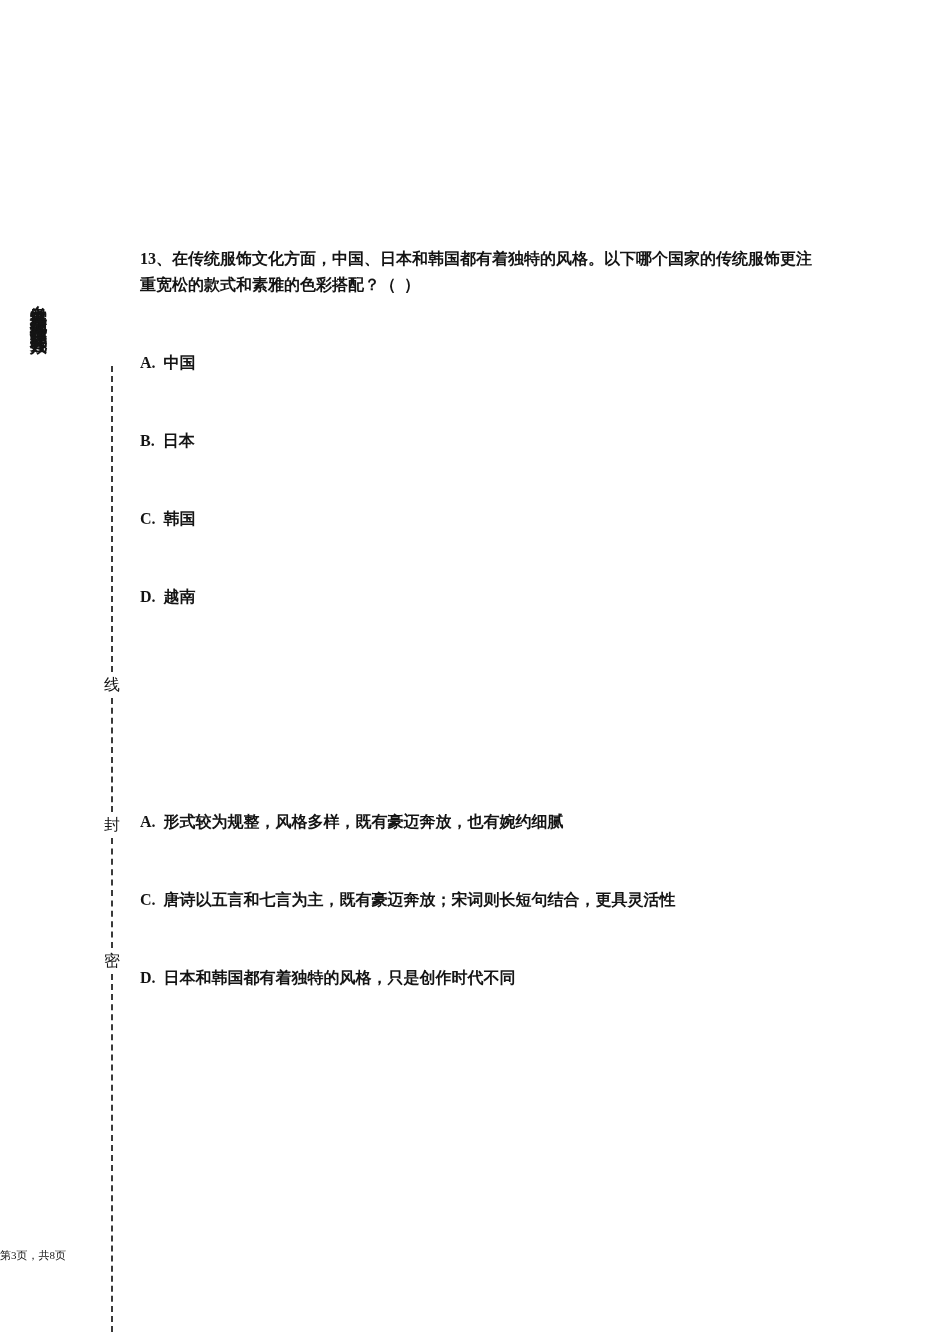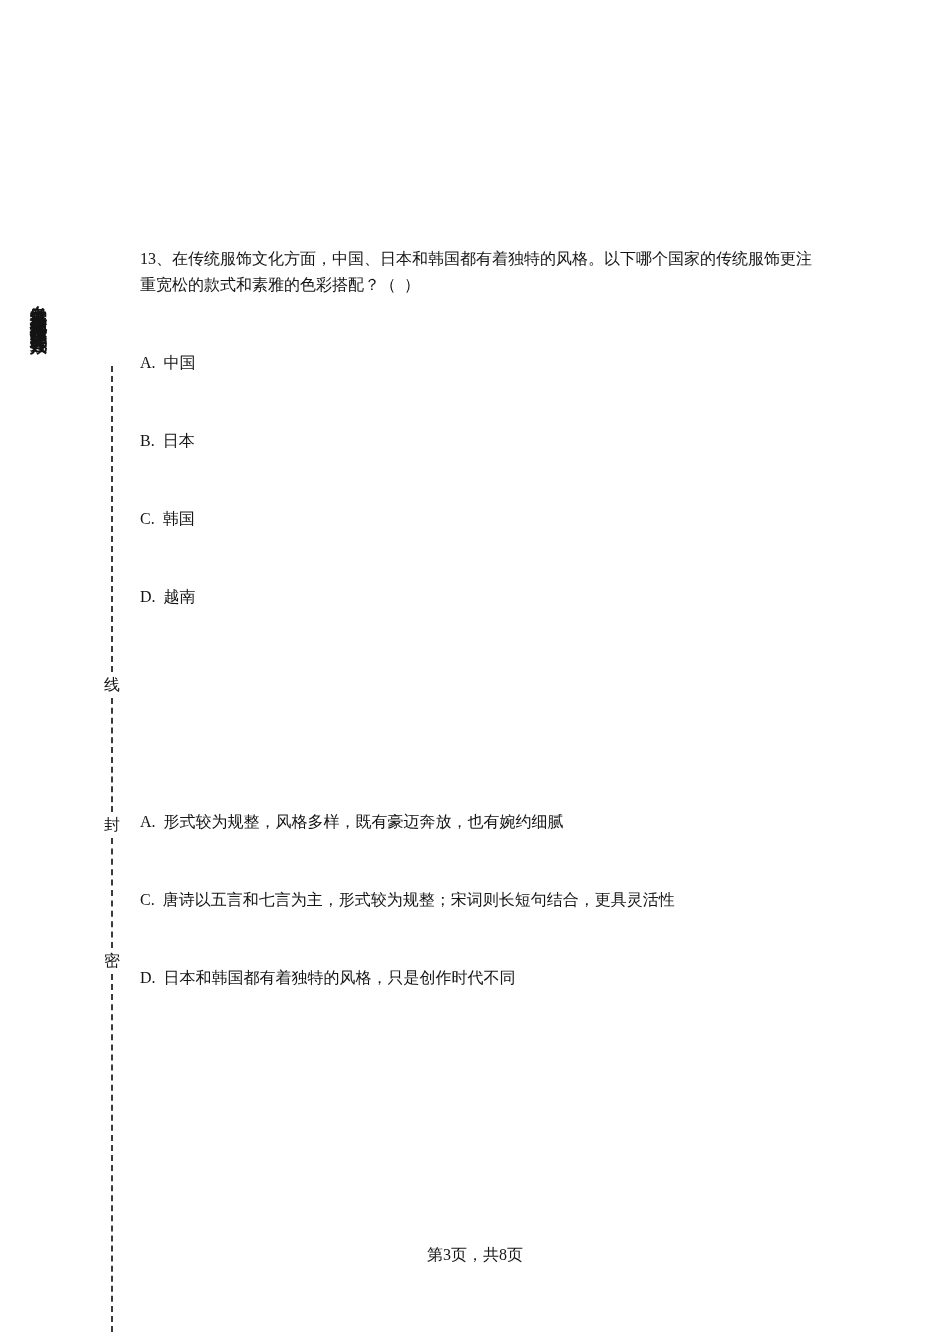--- a/index.html
+++ b/index.html
@@ -56,30 +56,30 @@
   .content {
     position: absolute;
     left: 140px;
     top: 116px;
     width: 682px;
     font-size: 16px;
     line-height: 26px;
     white-space: pre-wrap;
     text-align: left;
   }
-  .question { margin-bottom: 17px; }
+  .question { margin-bottom: 17px; font-weight: bold; }
   .stem, .option { font-size: 16px; line-height: 26px; }
 
   .footer {
     position: absolute;
     left: 0;
     top: 1245px;
     width: 950px;
-    text-align: center;
-    font-size: 16px;
+    text-align: left;
+    font-size: 11px;
     line-height: 20px;
   }
 </style>
 </head>
 <body>
 
 <div class="side-notice">自觉遵守考场纪律如考试作弊此答卷无效</div>
 
 <div class="seal-line">
   <span class="seal-dash seg-0"></span>
@@ -96,21 +96,21 @@
   <section class="question">
     <p class="stem">13、在传统服饰文化方面，中国、日本和韩国都有着独特的风格。以下哪个国家的传统服饰更注重宽松的款式和素雅的色彩搭配？（  ）</p>
     <p class="option">A.  中国</p>
     <p class="option">B.  日本</p>
     <p class="option">C.  韩国</p>
     <p class="option">D.  越南</p>
   </section>
 
   <section class="question">
     <p class="option">A.  形式较为规整，风格多样，既有豪迈奔放，也有婉约细腻</p>
-    <p class="option">C.  唐诗以五言和七言为主，形式较为规整；宋词则长短句结合，更具灵活性</p>
+    <p class="option">C.  唐诗以五言和七言为主，既有豪迈奔放；宋词则长短句结合，更具灵活性</p>
     <p class="option">D.  日本和韩国都有着独特的风格，只是创作时代不同</p>
   </section>
 
   <section class="question">
     
     
   </section>
 
   
 

